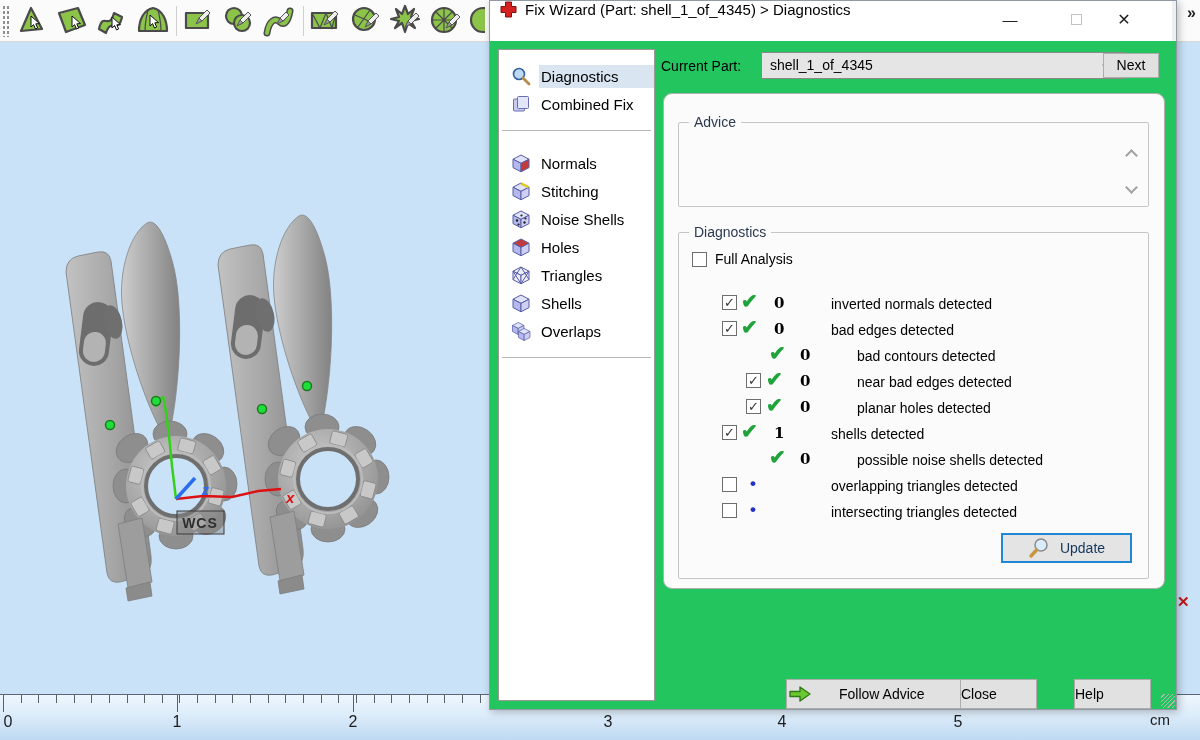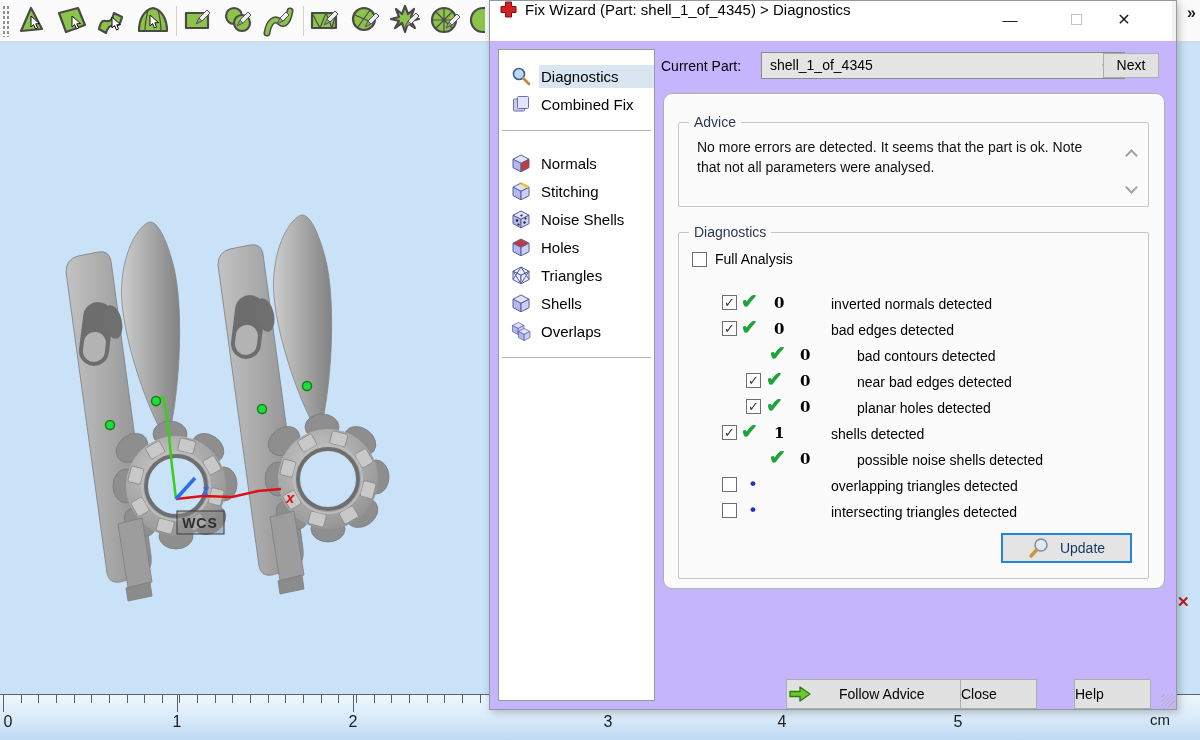--- a/index.html
+++ b/index.html
@@ -37,21 +37,21 @@
        border:1px solid #8f9aa5;box-shadow:2px 2px 8px rgba(0,0,0,.25);z-index:10;}
   #titlebar{position:absolute;left:0;top:0;right:4px;height:40px;background:#fff;display:flex;}
   #title-icon{margin:0 8px 0 10px;display:flex;}
   #title-text{font-size:15px;color:#000;}
   .wctl{position:absolute;top:6px;width:40px;height:26px;text-align:center;line-height:26px;font-size:15px;color:#222;}
   #btn-min{left:500px;}
   #btn-max{left:566px;}
   #btn-max .maxbox{display:inline-block;width:11px;height:11px;border:1px solid #c3c3c3;}
   #btn-close{left:614px;font-size:16px;}
 
-  #dlg-body{position:absolute;left:0;top:40px;right:0;bottom:0;background:#c4b5fd;}
+  #dlg-body{position:absolute;left:0;top:40px;right:0;bottom:0;background:#22c55e;}
 
   
   #side{position:absolute;left:8px;top:8px;width:157px;bottom:8px;background:#fff;
         border:1px solid #9a9a9a;padding-top:12px;}
   .sitem{display:flex;align-items:center;height:28px;padding-left:12px;gap:8px;}
   .sitem svg{flex:0 0 auto;}
   .slabel{font-size:15px;color:#000;flex:1;padding:3px 2px;}
   .sitem.sel .slabel{background:#d9e5f1;}
   .ssep{height:1px;background:#b8b8b8;margin:12px 3px;}
   .sgap{height:6px;}
@@ -437,21 +437,20 @@
       <div id="combo">
         <span>shell_1_of_4345</span>
         <span id="combo-arrow"></span>
       </div>
       <div id="btn-next">Next</div>
 
       <div id="panel">
 
         <div class="gbox" id="gb-advice">
           <span class="gtitle">Advice</span>
-          <div id="advice-text">No more errors are detected. It seems that the part is ok. Note that not all parameters were analysed.</div>
           <span class="chev" id="adv-up"></span>
           <span class="chev" id="adv-dn"></span>
         </div>
 
         <div class="gbox" id="gb-diag">
           <span class="gtitle">Diagnostics</span>
 
           <div id="fa-row">
             <span class="cbx"></span>
             <span id="fa-label">Full Analysis</span>

